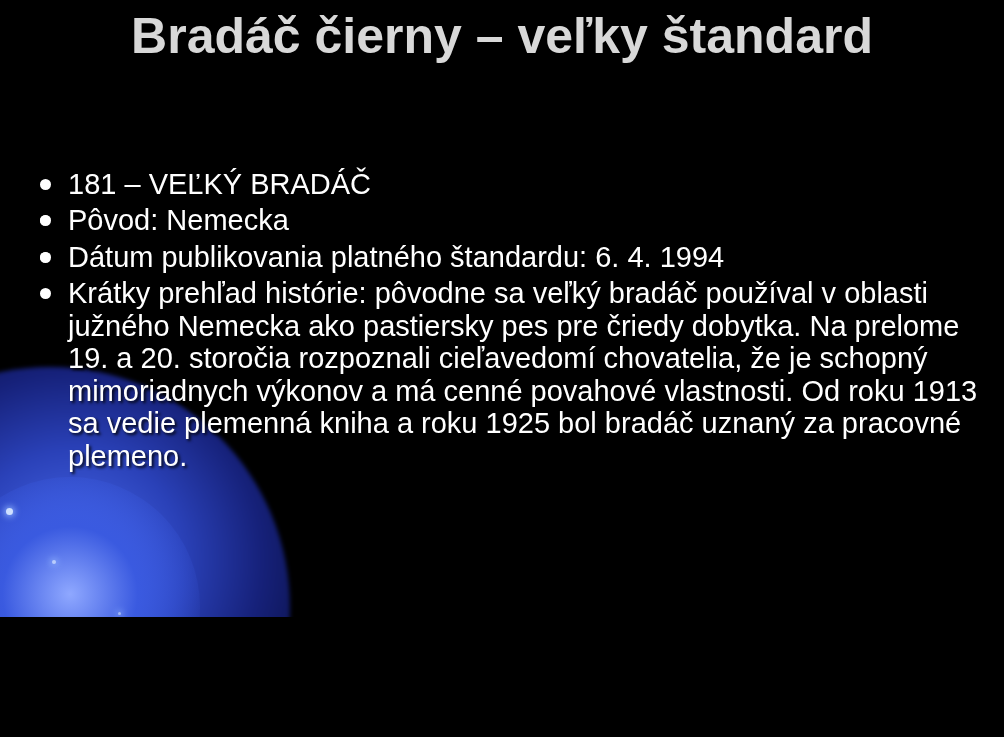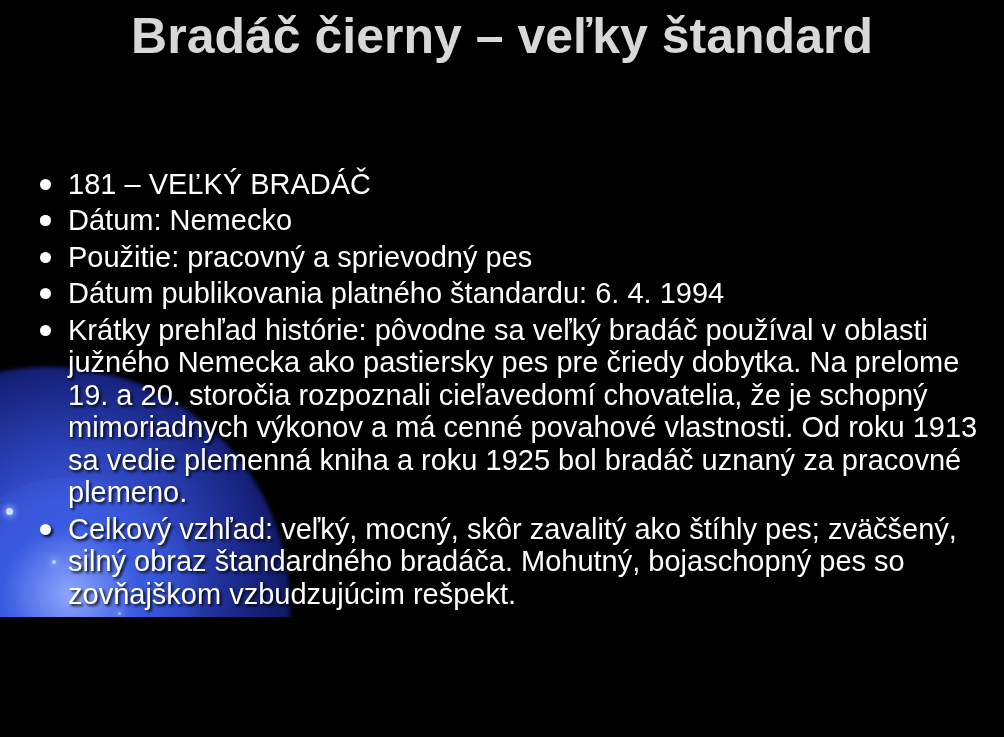--- a/index.html
+++ b/index.html
@@ -119,34 +119,29 @@
     <ul class="bullets">
       <li>
         <span class="dot"></span>
         <span>181 – VEĽKÝ BRADÁČ</span>
       </li>
       <li>
         <span class="dot"></span>
       </li>
       <li>
         <span class="dot"></span>
-        <span>Dátum: Nemecko</span>
+        <span>Pôvod: Nemecka</span>
       </li>
       <li>
         <span class="dot"></span>
-        <span>Použitie: pracovný a sprievodný pes</span>
       </li>
       <li>
         <span class="dot"></span>
         <span>Dátum publikovania platného štandardu: 6. 4. 1994</span>
       </li>
       <li>
         <span class="dot"></span>
         <span>Krátky prehľad histórie: pôvodne sa veľký bradáč používal v oblasti južného Nemecka ako pastiersky pes pre čriedy dobytka. Na prelome 19. a 20. storočia rozpoznali cieľavedomí chovatelia, že je schopný mimoriadnych výkonov a má cenné povahové vlastnosti. Od roku 1913 sa vedie plemenná kniha a roku 1925 bol bradáč uznaný za pracovné plemeno.</span>
       </li>
-      <li>
-        <span class="dot"></span>
-        <span>Celkový vzhľad: veľký, mocný, skôr zavalitý ako štíhly pes; zväčšený, silný obraz štandardného bradáča. Mohutný, bojaschopný pes so zovňajškom vzbudzujúcim rešpekt.</span>
-      </li>
     </ul>
   </div>
 
 </div>
 
 </body></html>

